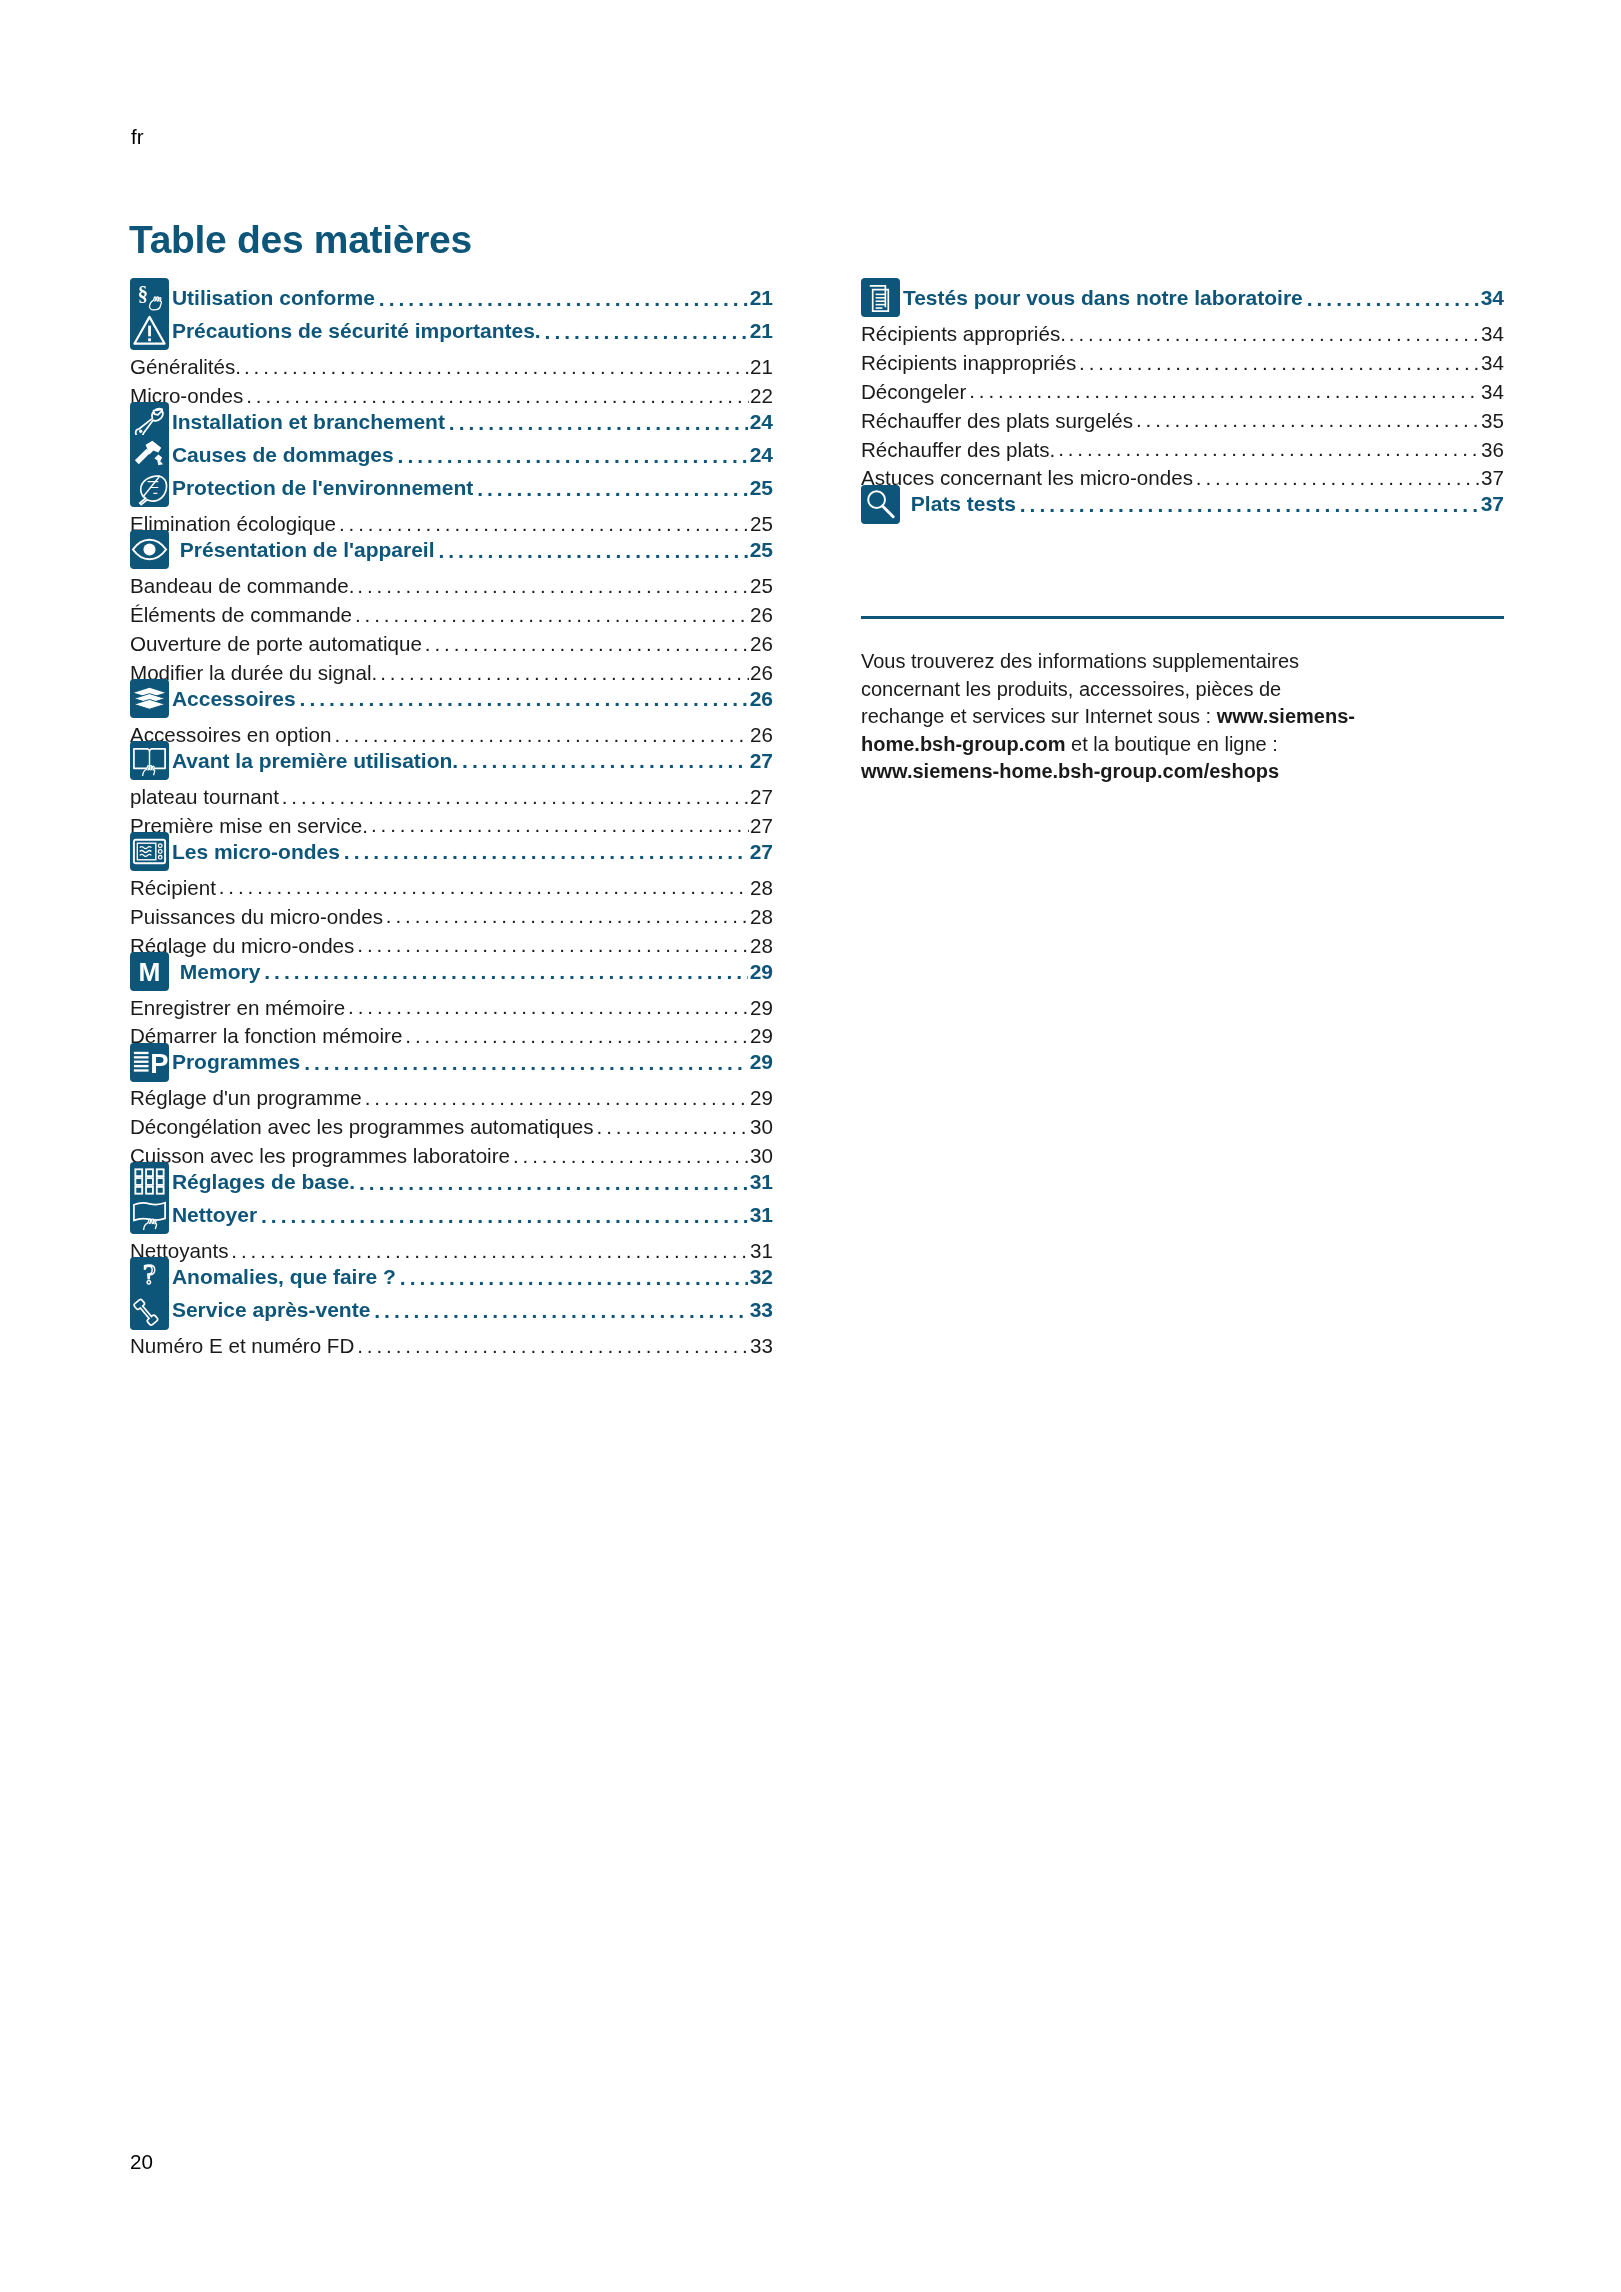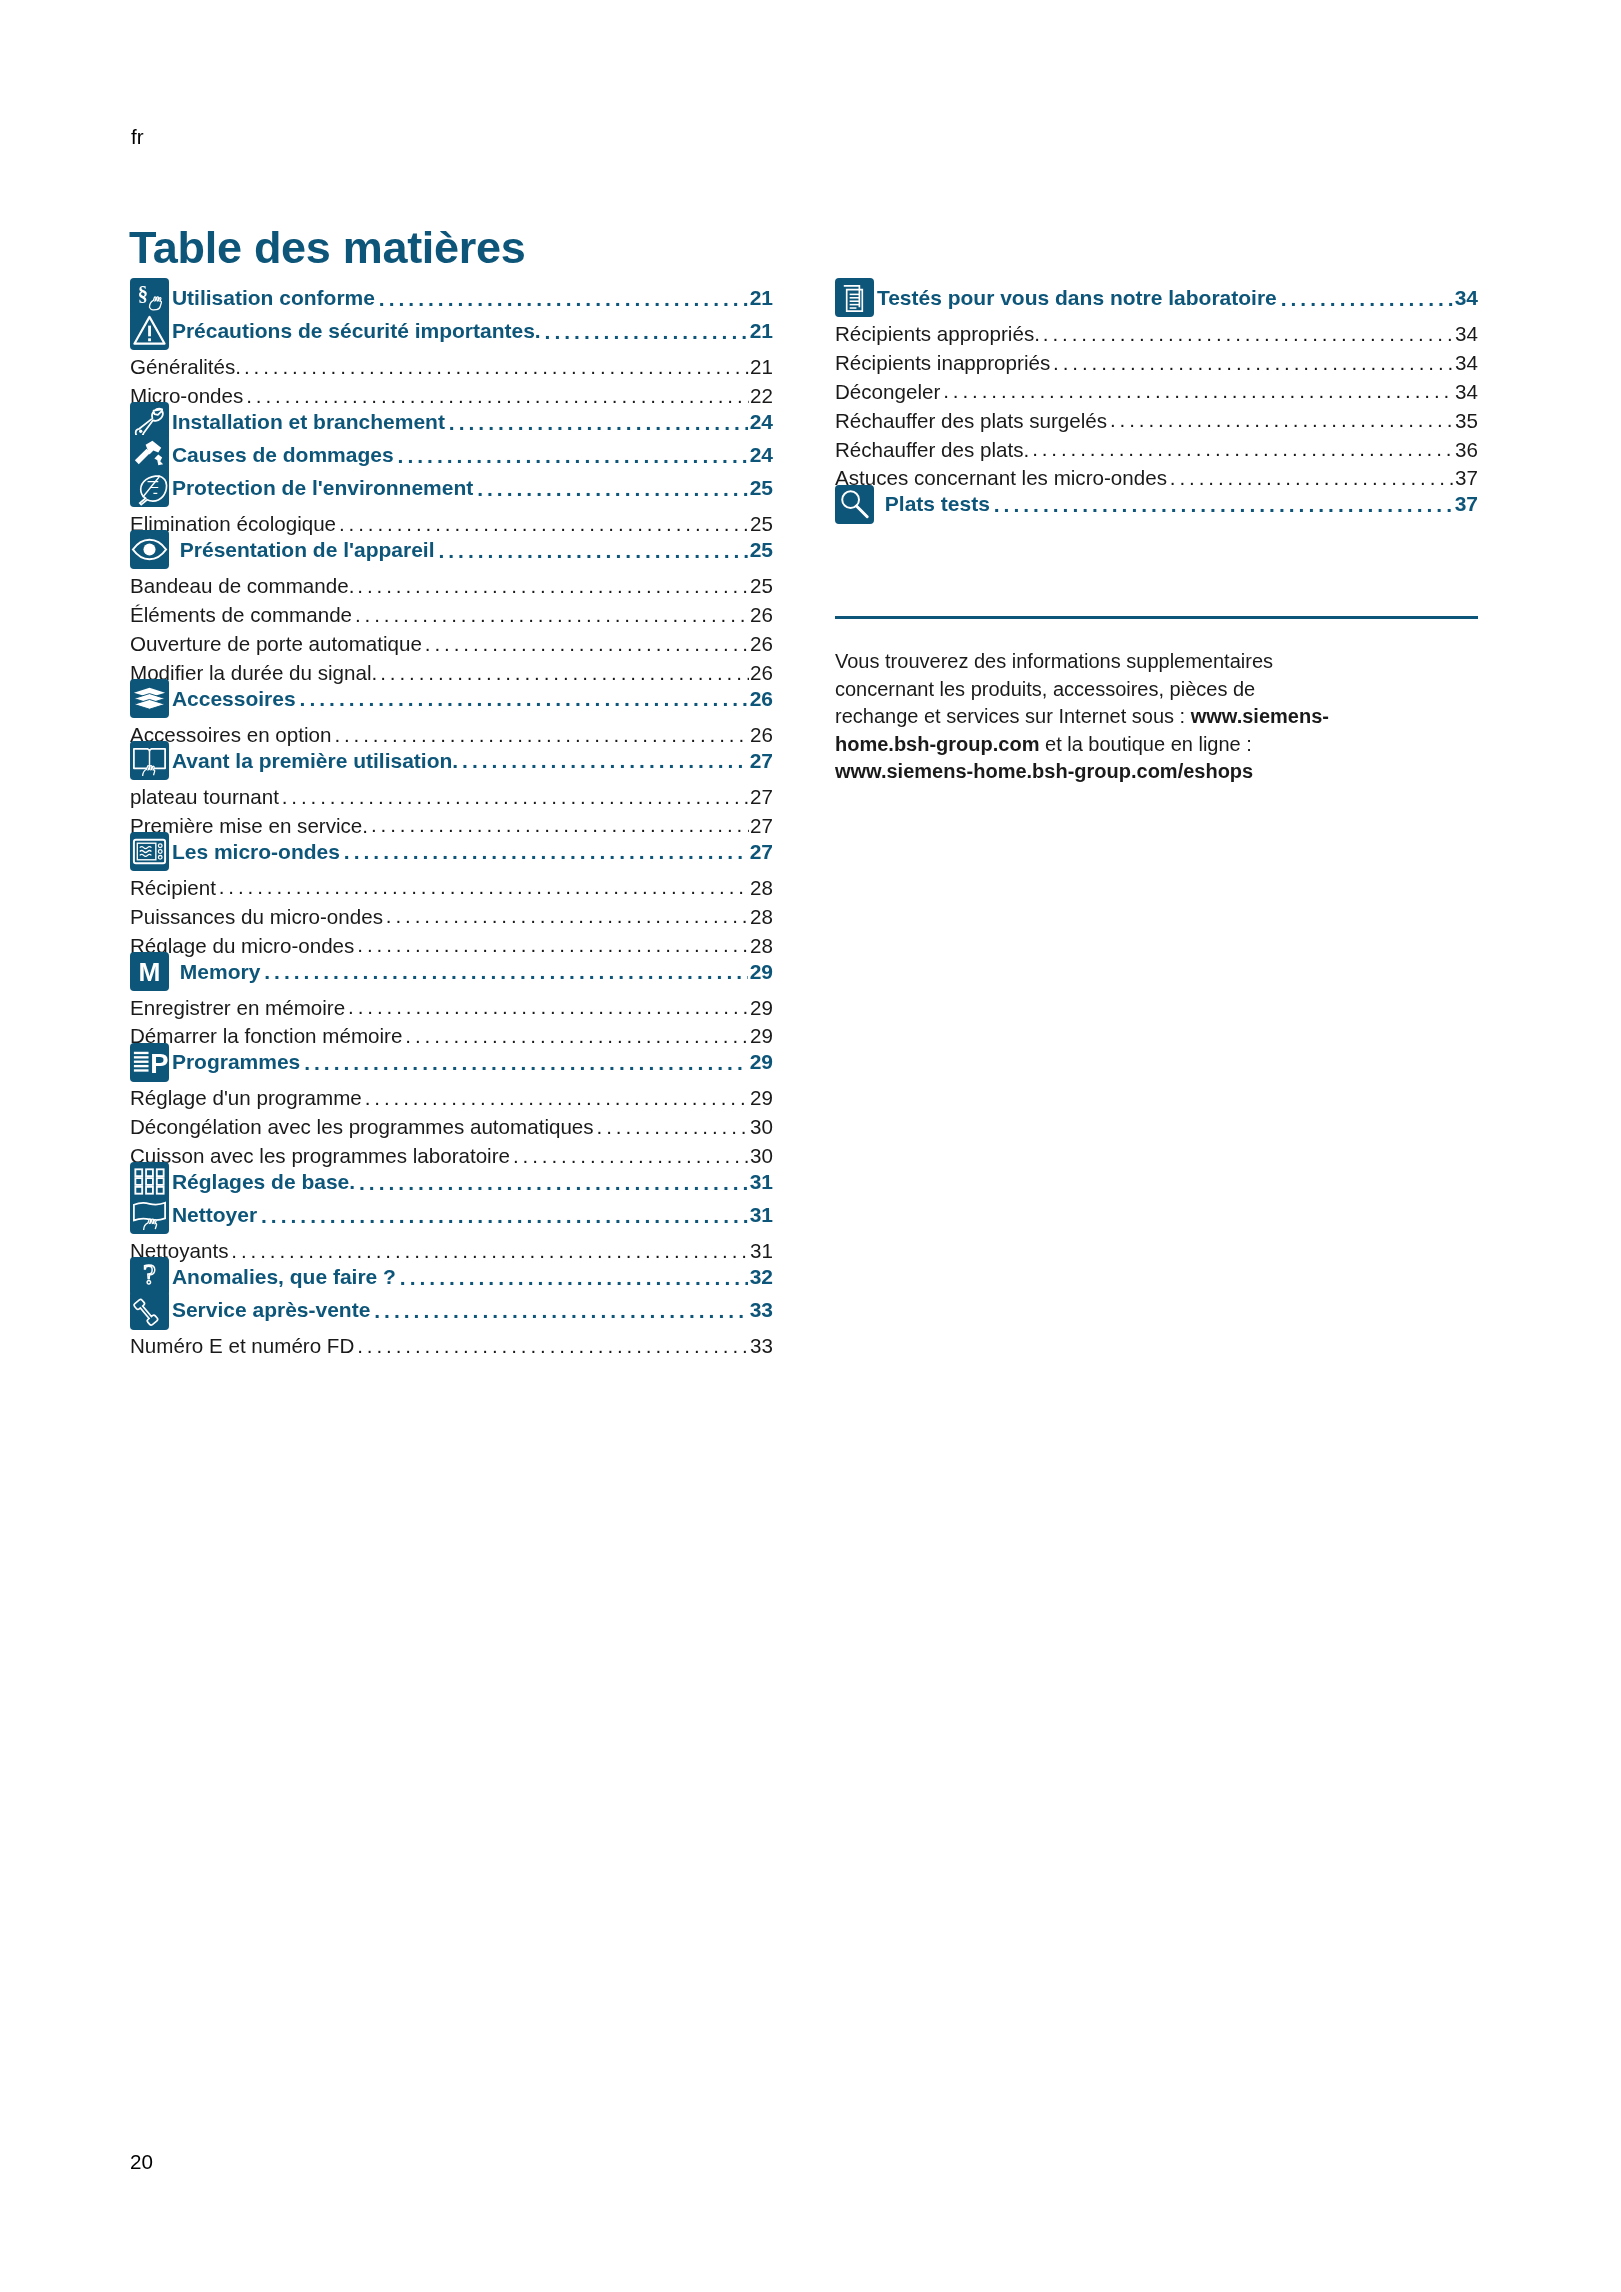--- a/index.html
+++ b/index.html
@@ -31,40 +31,40 @@
     top: 125px;
     font-size: 20.6px;
     color: #000;
     font-family: "Liberation Sans", sans-serif;
   }
 
   .page-title {
     position: absolute;
     left: 129px;
     top: 192px;
-    font-size: 45px;
+    font-size: 39px;
     font-weight: bold;
     color: #0d5579;
     letter-spacing: -0.3px;
   }
 
   .columns {
     position: absolute;
     left: 0;
     top: 284px;
     width: 1621px;
   }
 
   .col {
     position: absolute;
     top: 0;
     width: 643px;
   }
   .col-left  { left: 130px; }
-  .col-right { left: 835px; }
+  .col-right { left: 861px; }
 
   
   .toc-main {
     display: flex;
     align-items: flex-start;
     margin-top: 21.6px;
     position: relative;
   }
   .toc-main:first-child { margin-top: 0; }
 

